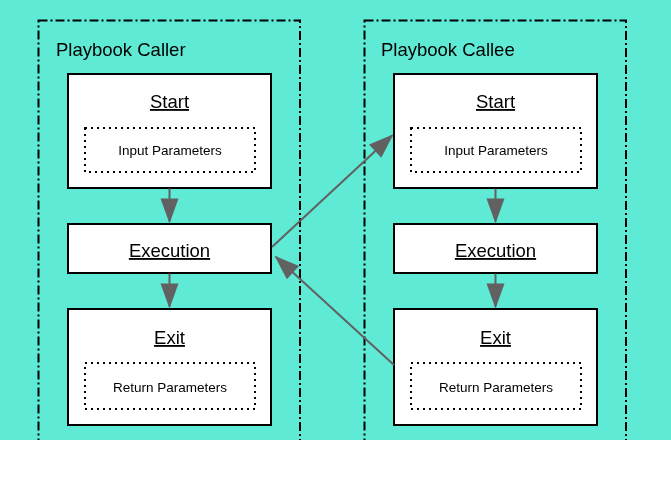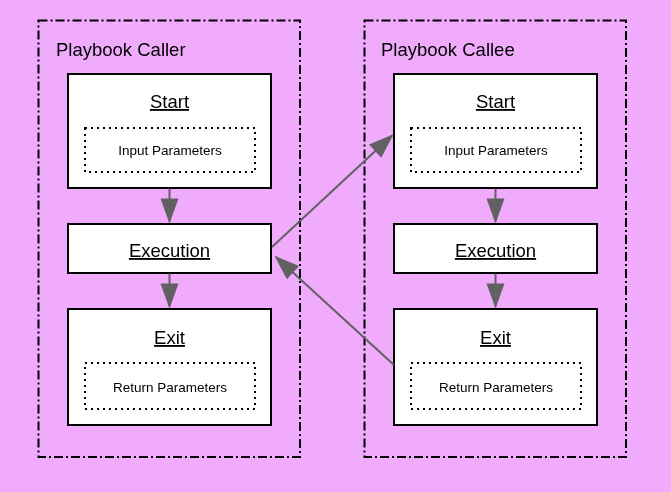--- a/index.html
+++ b/index.html
@@ -3,22 +3,22 @@
 <meta charset="utf-8">
 <style>
   html, body {
     margin: 0;
     padding: 0;
     background: #ffffff;
   }
   .canvas {
     position: relative;
     width: 671px;
-    height: 492px;
-    background: #f0abfc;
+    height: 440px;
+    background: #5eead4;
     font-family: "Liberation Sans", sans-serif;
   }
   svg text {
     fill: #000000;
     font-family: "Liberation Sans", sans-serif;
   }
   .group-title {
     font-size: 18.5px;
   }
   .node-label {

